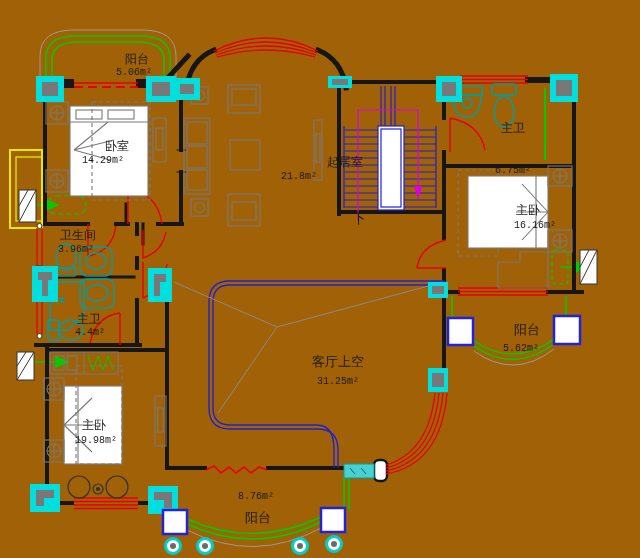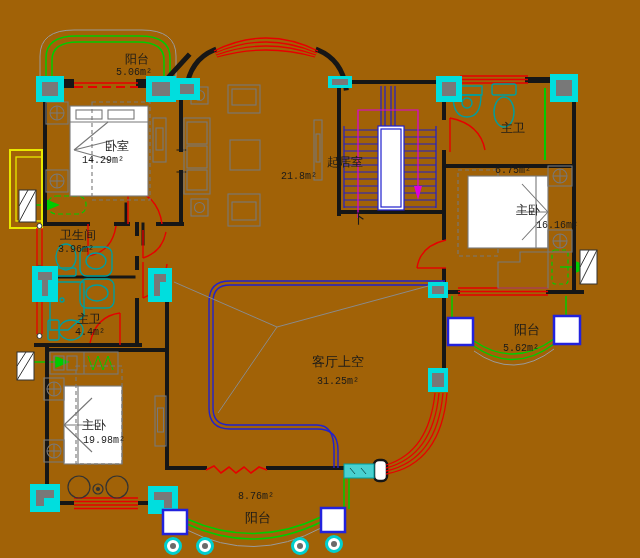--- a/index.html
+++ b/index.html
@@ -351,33 +351,33 @@
   <div class="lbl" style="left:117px;top:147px;">卧室</div>
   <div class="lbl area" style="left:103px;top:161px;">14.29m²</div>
 
   <div class="lbl" style="left:301px;top:163px;margin-left:44px;">起居室</div>
   <div class="lbl area" style="left:299px;top:177px;text-align:right;">21.8m²</div>
 
   <div class="lbl" style="left:513px;top:129px;">主卫</div>
   <div class="lbl area" style="left:513px;top:143px;margin-top:28px;">6.75m²</div>
 
   <div class="lbl" style="left:528px;top:211px;">主卧</div>
-  <div class="lbl area" style="left:557px;top:226px;">16.16m²</div>
+  <div class="lbl area" style="left:535px;top:226px;">16.16m²</div>
 
   <div class="lbl" style="left:78px;top:236px;text-align:center;">卫生间</div>
   <div class="lbl area" style="left:76px;top:250px;">3.96m²</div>
 
   <div class="lbl" style="left:89px;top:320px;">主卫</div>
   <div class="lbl area" style="left:90px;top:333px;">4.4m²</div>
 
   <div class="lbl big" style="left:338px;top:362px;">客厅上空</div>
   <div class="lbl area" style="left:338px;top:382px;">31.25m²</div>
 
   <div class="lbl" style="left:94px;top:426px;">主卧</div>
-  <div class="lbl area" style="left:96px;top:441px;margin-left:8px;">19.98m²</div>
+  <div class="lbl area" style="left:96px;top:441px;">19.98m²</div>
 
   <div class="lbl big" style="left:527px;top:330px;">阳台</div>
   <div class="lbl area" style="left:521px;top:349px;">5.62m²</div>
 
   <div class="lbl area" style="left:256px;top:497px;">8.76m²</div>
   <div class="lbl big" style="left:258px;top:518px;">阳台</div>
 
   <div class="lbl down" style="left:359px;top:219px;">下</div>
 </div>
 

